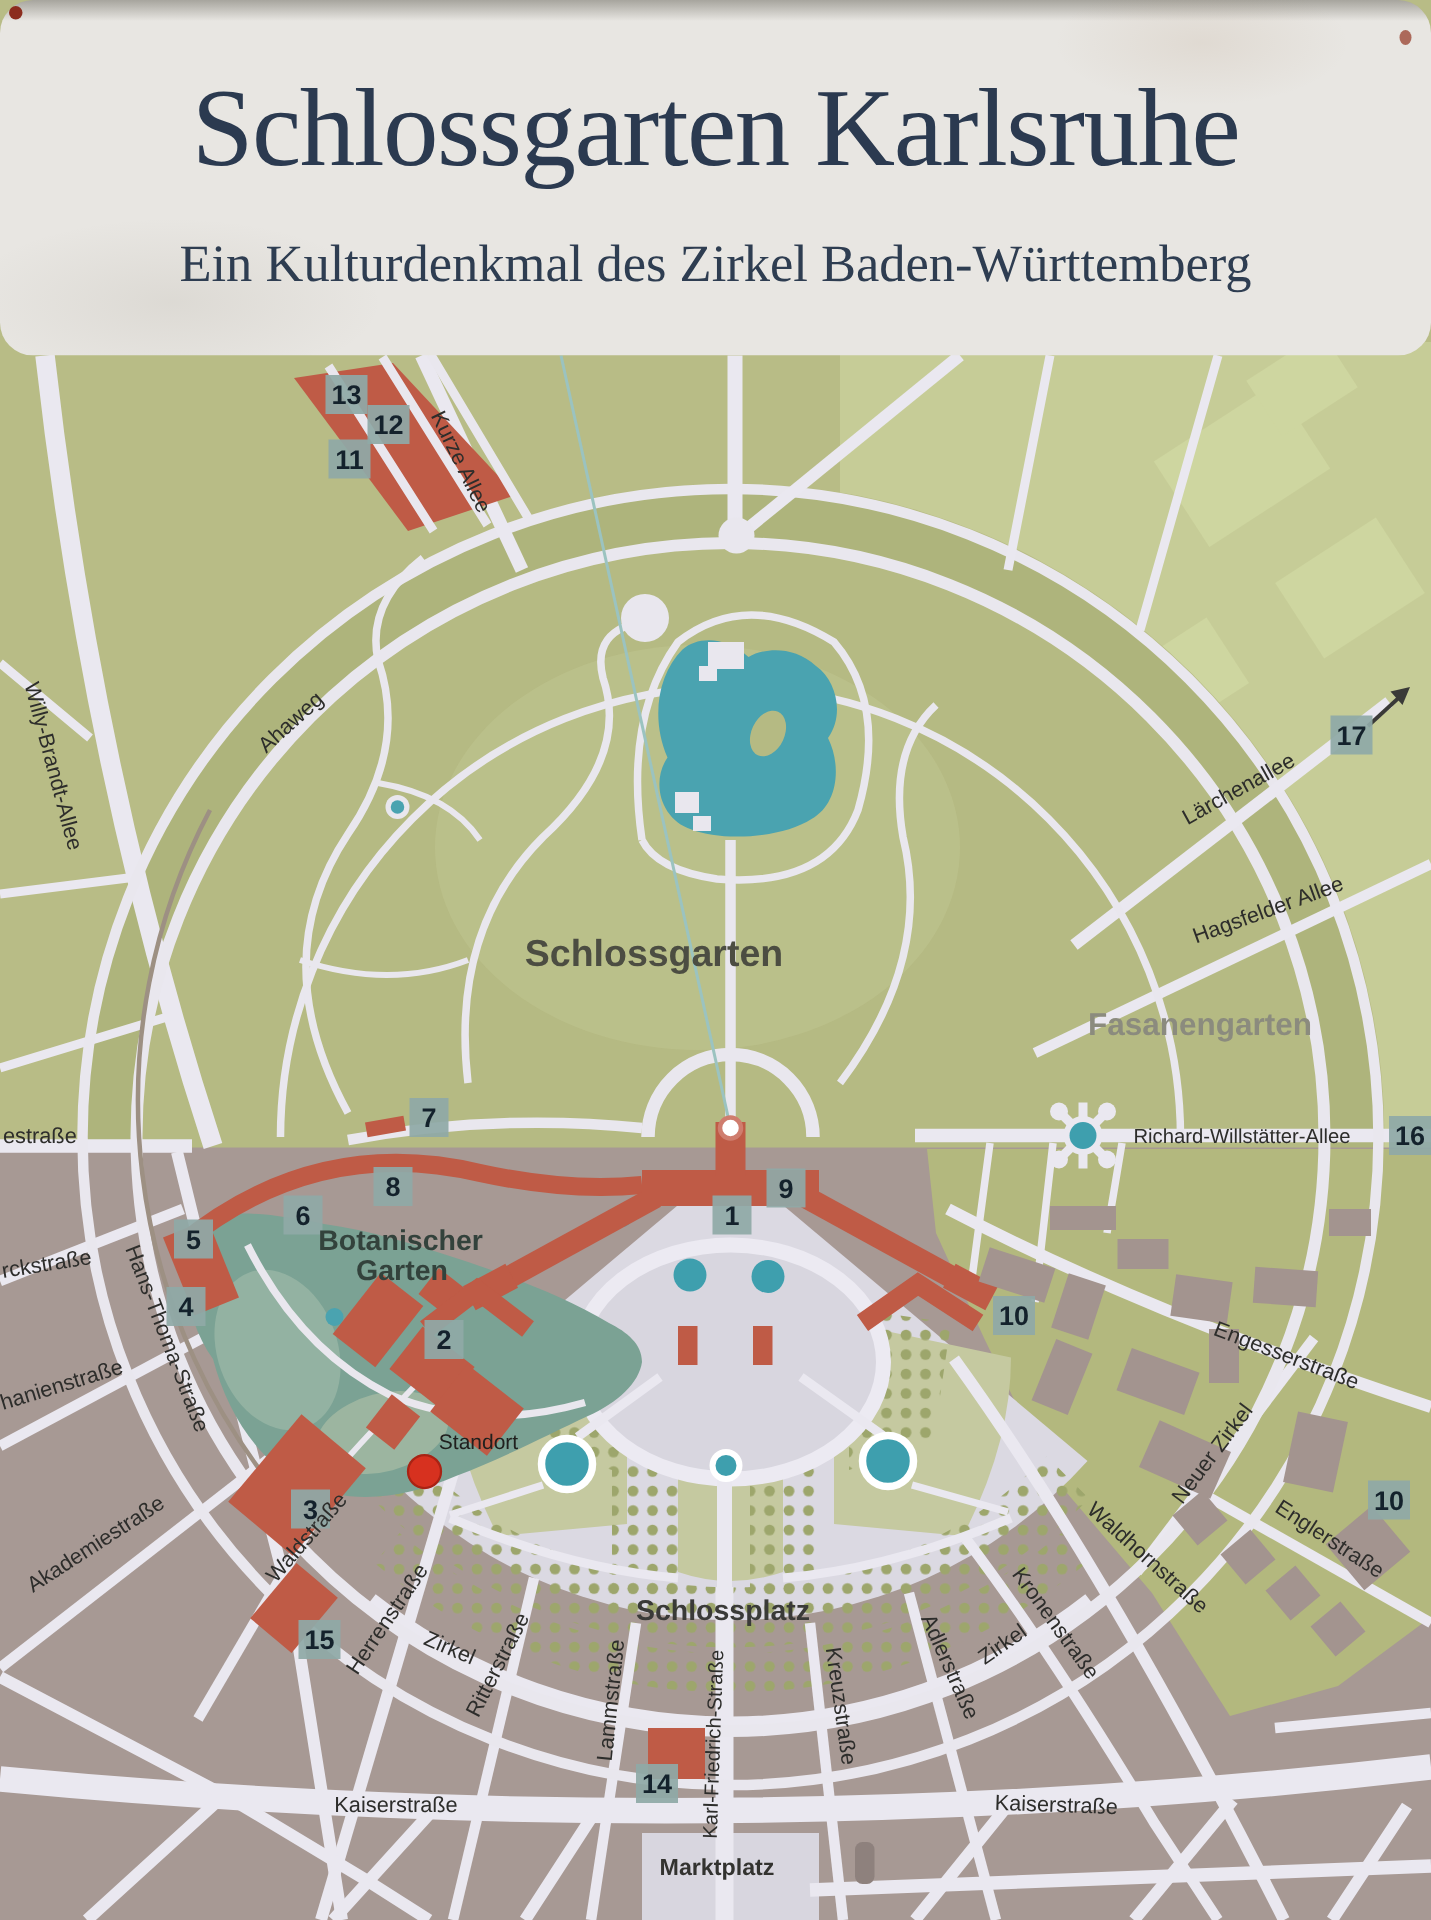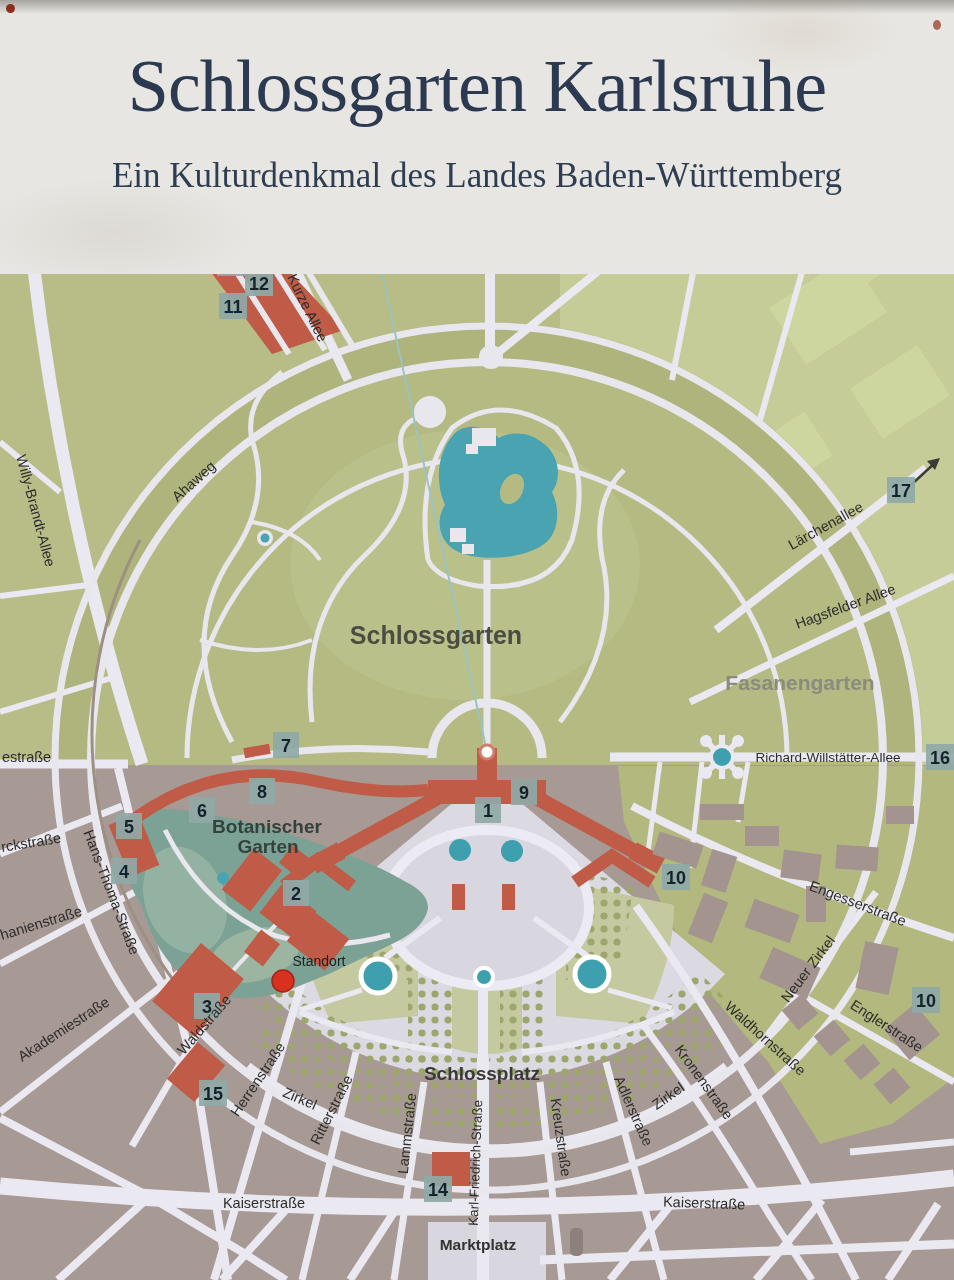--- a/index.html
+++ b/index.html
@@ -3,26 +3,27 @@
 <meta charset="utf-8">
 <style>
   html,body{margin:0;padding:0;background:#777;}
   #stage{
     position:relative;width:954px;height:1280px;overflow:hidden;
     background:#b8bc86;font-family:"Liberation Sans",sans-serif;
   }
   #map-svg{position:absolute;left:0;top:0;width:954px;height:1280px;display:block;}
   
   #header{
-    position:absolute;left:0;top:0;width:954px;height:274px;
+    position:absolute;left:0;top:0;width:954px;height:237px;
     background:
       radial-gradient(140px 60px at 84% 12%, rgba(150,110,70,.10), transparent 70%),
       radial-gradient(200px 80px at 12% 85%, rgba(120,110,90,.10), transparent 70%),
       linear-gradient(180deg, rgba(60,58,46,.38) 0px, rgba(60,58,46,0) 14px),
       #e8e6e2;
+    border-radius: 22px;
   }
   #title{
     position:absolute;left:0;top:44px;width:100%;text-align:center;
     font-family:"Liberation Serif",serif;font-weight:400;
     font-size:74px;color:#2b3a50;letter-spacing:-1px;white-space:nowrap;
   }
   #subtitle{
     position:absolute;left:0;top:156px;width:100%;text-align:center;
     font-family:"Liberation Serif",serif;font-weight:400;
     font-size:35px;color:#2e3d51;white-space:nowrap;
@@ -377,18 +378,18 @@
     <text class="street" transform="translate(264,1208)">Kaiserstraße</text>
     <text class="street" transform="translate(704,1208) rotate(2)">Kaiserstraße</text>
     <text class="street" transform="translate(828,530) rotate(-29)">Lärchenallee</text>
     <text class="street" transform="translate(847,611) rotate(-20)">Hagsfelder Allee</text>
     <text class="street-sm" transform="translate(828,762)">Richard-Willstätter-Allee</text>
   </g>
 </svg>
 
 <div id="header">
   <div id="title">Schlossgarten Karlsruhe</div>
-  <div id="subtitle">Ein Kulturdenkmal des Landes Baden-Württemberg</div>
+  <div id="subtitle">Ein Kulturdenkmal des Zirkel Baden-Württemberg</div>
   <div id="mark-left" class="photo-mark"></div>
   <div id="mark-right" class="photo-mark"></div>
 </div>
 
 </div>
 
 </body></html>

